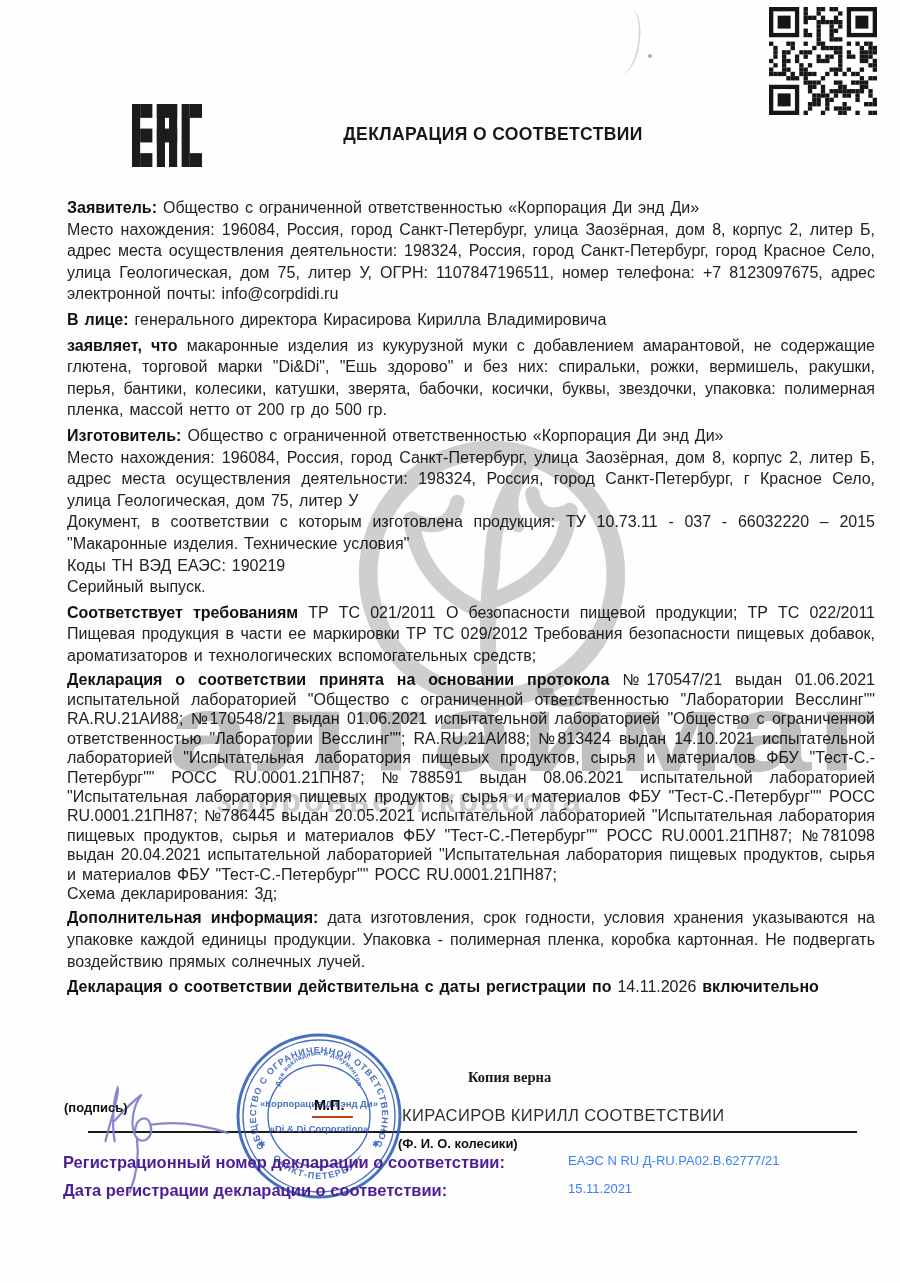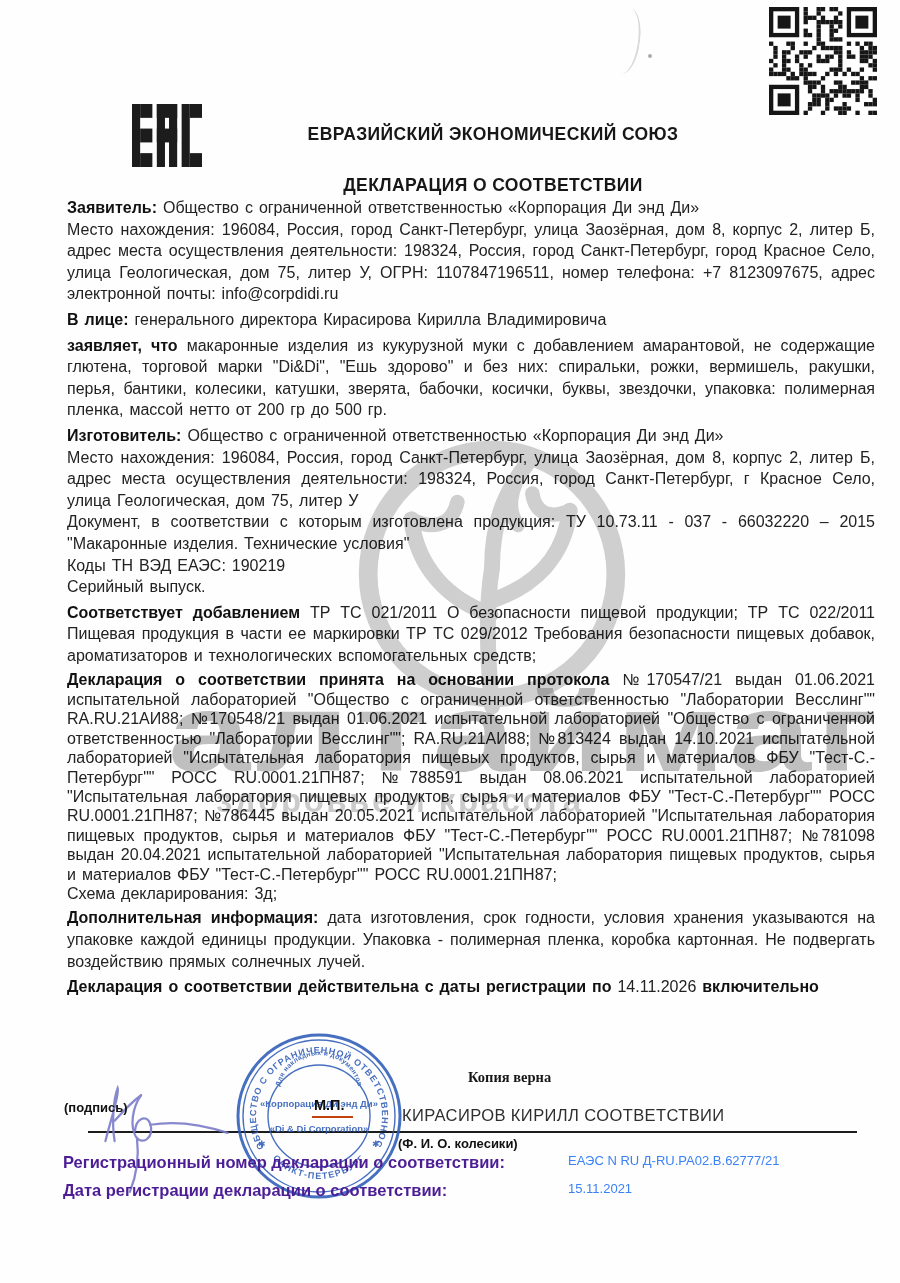--- a/index.html
+++ b/index.html
@@ -283,39 +283,38 @@
         <rect x="12" y="24" width="1" height="1"></rect>
         <rect x="16" y="24" width="1" height="1"></rect>
         <rect x="17" y="24" width="1" height="1"></rect>
         <rect x="20" y="24" width="1" height="1"></rect>
         <rect x="23" y="24" width="1" height="1"></rect>
         <rect x="24" y="24" width="1" height="1"></rect>
       </g>
   </svg>
 
   <div class="abs" id="title-block">
-    <div class="title-line">ЕВРАЗИЙСКИЙ ЭКОНОМИЧЕСКИЙ СОЮЗ</div>
     <div class="title-line">ДЕКЛАРАЦИЯ О СООТВЕТСТВИИ</div>
   </div>
 
   <div class="abs" id="body-text">
     <p class="para-applicant"><b>Заявитель:</b> <span>Общество с ограниченной ответственностью «Корпорация Ди энд Ди»</span><br>
       <span>Место нахождения: 196084, Россия, город Санкт-Петербург, улица Заозёрная, дом 8, корпус 2, литер Б, адрес места осуществления деятельности: 198324, Россия, город Санкт-Петербург, город Красное Село, улица Геологическая, дом 75, литер У, ОГРН: 1107847196511, номер телефона: +7 8123097675, адрес электронной почты: info@corpdidi.ru</span></p>
 
     <p class="para-person"><b>В лице:</b> <span>генерального директора Кирасирова Кирилла Владимировича</span></p>
 
     <p class="para-declares"><b>заявляет, что</b> <span>макаронные изделия из кукурузной муки с добавлением амарантовой, не содержащие глютена, торговой марки "Di&amp;Di", "Ешь здорово" и без них: спиральки, рожки, вермишель, ракушки, перья, бантики, колесики, катушки, зверята, бабочки, косички, буквы, звездочки, упаковка: полимерная пленка, массой нетто от 200 гр до 500 гр.</span></p>
 
     <p class="para-manufacturer"><b>Изготовитель:</b> <span>Общество с ограниченной ответственностью «Корпорация Ди энд Ди»</span><br>
       <span>Место нахождения: 196084, Россия, город Санкт-Петербург, улица Заозёрная, дом 8, корпус 2, литер Б, адрес места осуществления деятельности: 198324, Россия, город Санкт-Петербург, г Красное Село, улица Геологическая, дом 75, литер У</span><br>
       <span>Документ, в соответствии с которым изготовлена продукция: ТУ 10.73.11 - 037 - 66032220 – 2015 "Макаронные изделия. Технические условия"</span><br>
       <span>Коды ТН ВЭД ЕАЭС: 190219</span><br>
       <span>Серийный выпуск.</span></p>
 
-    <p class="para-complies"><b>Соответствует добавлением</b> <span>ТР ТС 021/2011 О безопасности пищевой продукции; ТР ТС 022/2011 Пищевая продукция в части ее маркировки ТР ТС 029/2012 Требования безопасности пищевых добавок, ароматизаторов и технологических вспомогательных средств;</span></p>
+    <p class="para-complies"><b>Соответствует требованиям</b> <span>ТР ТС 021/2011 О безопасности пищевой продукции; ТР ТС 022/2011 Пищевая продукция в части ее маркировки ТР ТС 029/2012 Требования безопасности пищевых добавок, ароматизаторов и технологических вспомогательных средств;</span></p>
 
     <p class="para-basis"><b>Декларация о соответствии принята на основании протокола</b> <span>№170547/21 выдан 01.06.2021 испытательной лабораторией "Общество с ограниченной ответственностью "Лаборатории Весслинг"" RA.RU.21АИ88; №170548/21 выдан 01.06.2021 испытательной лабораторией "Общество с ограниченной ответственностью "Лаборатории Весслинг""; RA.RU.21АИ88; №813424 выдан 14.10.2021 испытательной лабораторией "Испытательная лаборатория пищевых продуктов, сырья и материалов ФБУ "Тест-С.-Петербург"" РОСС RU.0001.21ПН87; №788591 выдан 08.06.2021 испытательной лабораторией "Испытательная лаборатория пищевых продуктов, сырья и материалов ФБУ "Тест-С.-Петербург"" РОСС RU.0001.21ПН87; №786445 выдан 20.05.2021 испытательной лабораторией "Испытательная лаборатория пищевых продуктов, сырья и материалов ФБУ "Тест-С.-Петербург"" РОСС RU.0001.21ПН87; №781098 выдан 20.04.2021 испытательной лабораторией "Испытательная лаборатория пищевых продуктов, сырья и материалов ФБУ "Тест-С.-Петербург"" РОСС RU.0001.21ПН87;</span><br>
       <span>Схема декларирования: 3д;</span></p>
 
     <p class="para-additional"><b>Дополнительная информация:</b> <span>дата изготовления, срок годности, условия хранения указываются на упаковке каждой единицы продукции. Упаковка -  полимерная пленка, коробка картонная. Не подвергать воздействию прямых солнечных лучей.</span></p>
 
     <p class="para-validity"><b>Декларация о соответствии действительна с даты регистрации по</b> <span>14.11.2026</span> <b>включительно</b></p>
   </div>
 
   <div class="abs" id="watermark">

